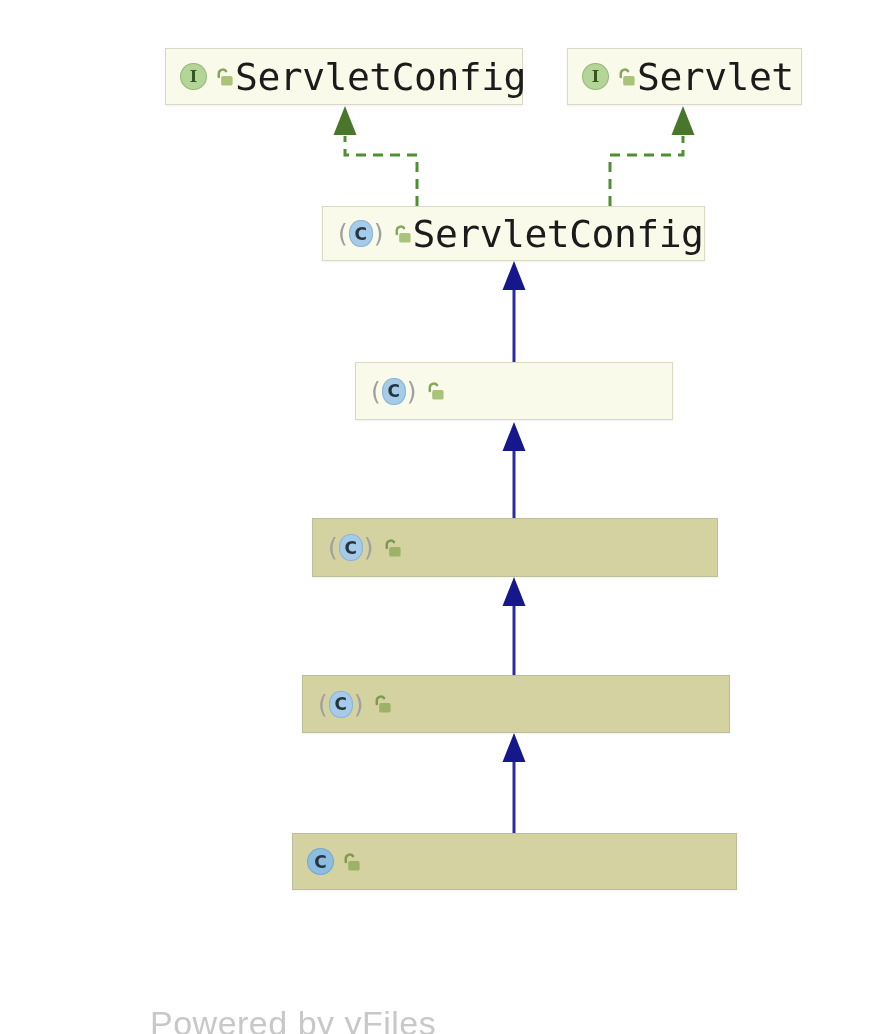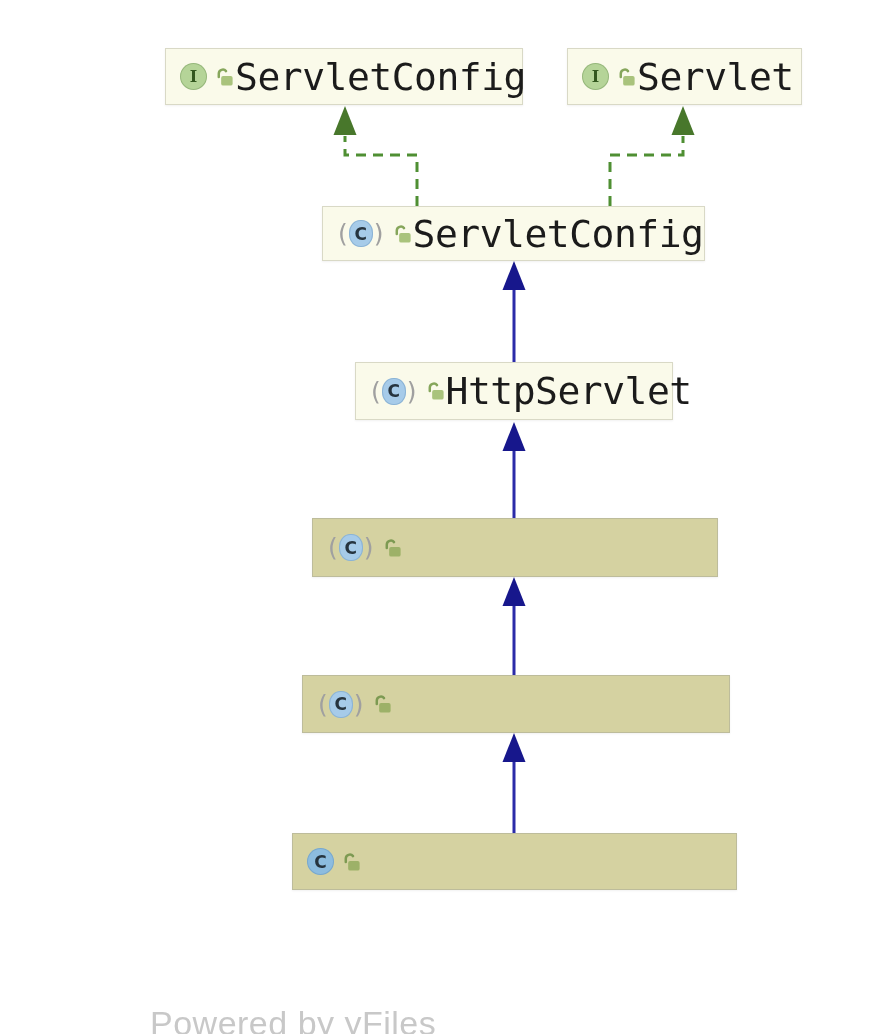--- a/index.html
+++ b/index.html
@@ -119,21 +119,20 @@
   <div class="node abstract" style="left:355px; top:362px; width:318px; height:58px;">
     <span class="badge">
       <span class="paren">(</span>
       <span class="cbub">C</span>
       <span class="paren">)</span>
     </span>
     <svg class="lock" width="21" height="22" viewBox="0 0 22 22">
       <path d="M5 11 V7.5 a4.3 4.3 0 0 1 7.6 -2.7" fill="none" stroke="#86a65b" stroke-width="2.6" stroke-linecap="round"></path>
       <rect x="7.5" y="10" width="12" height="10" rx="2" fill="#a9c37c"></rect>
     </svg>
-    <span class="label">HttpServlet</span>
   </div>
 
   <div class="node abstract highlight" style="left:312px; top:518px; width:406px; height:59px;">
     <span class="badge">
       <span class="paren">(</span>
       <span class="cbub">C</span>
       <span class="paren">)</span>
     </span>
     <svg class="lock" width="21" height="22" viewBox="0 0 22 22">
       <path d="M5 11 V7.5 a4.3 4.3 0 0 1 7.6 -2.7" fill="none" stroke="#7d9a52" stroke-width="2.6" stroke-linecap="round"></path>

